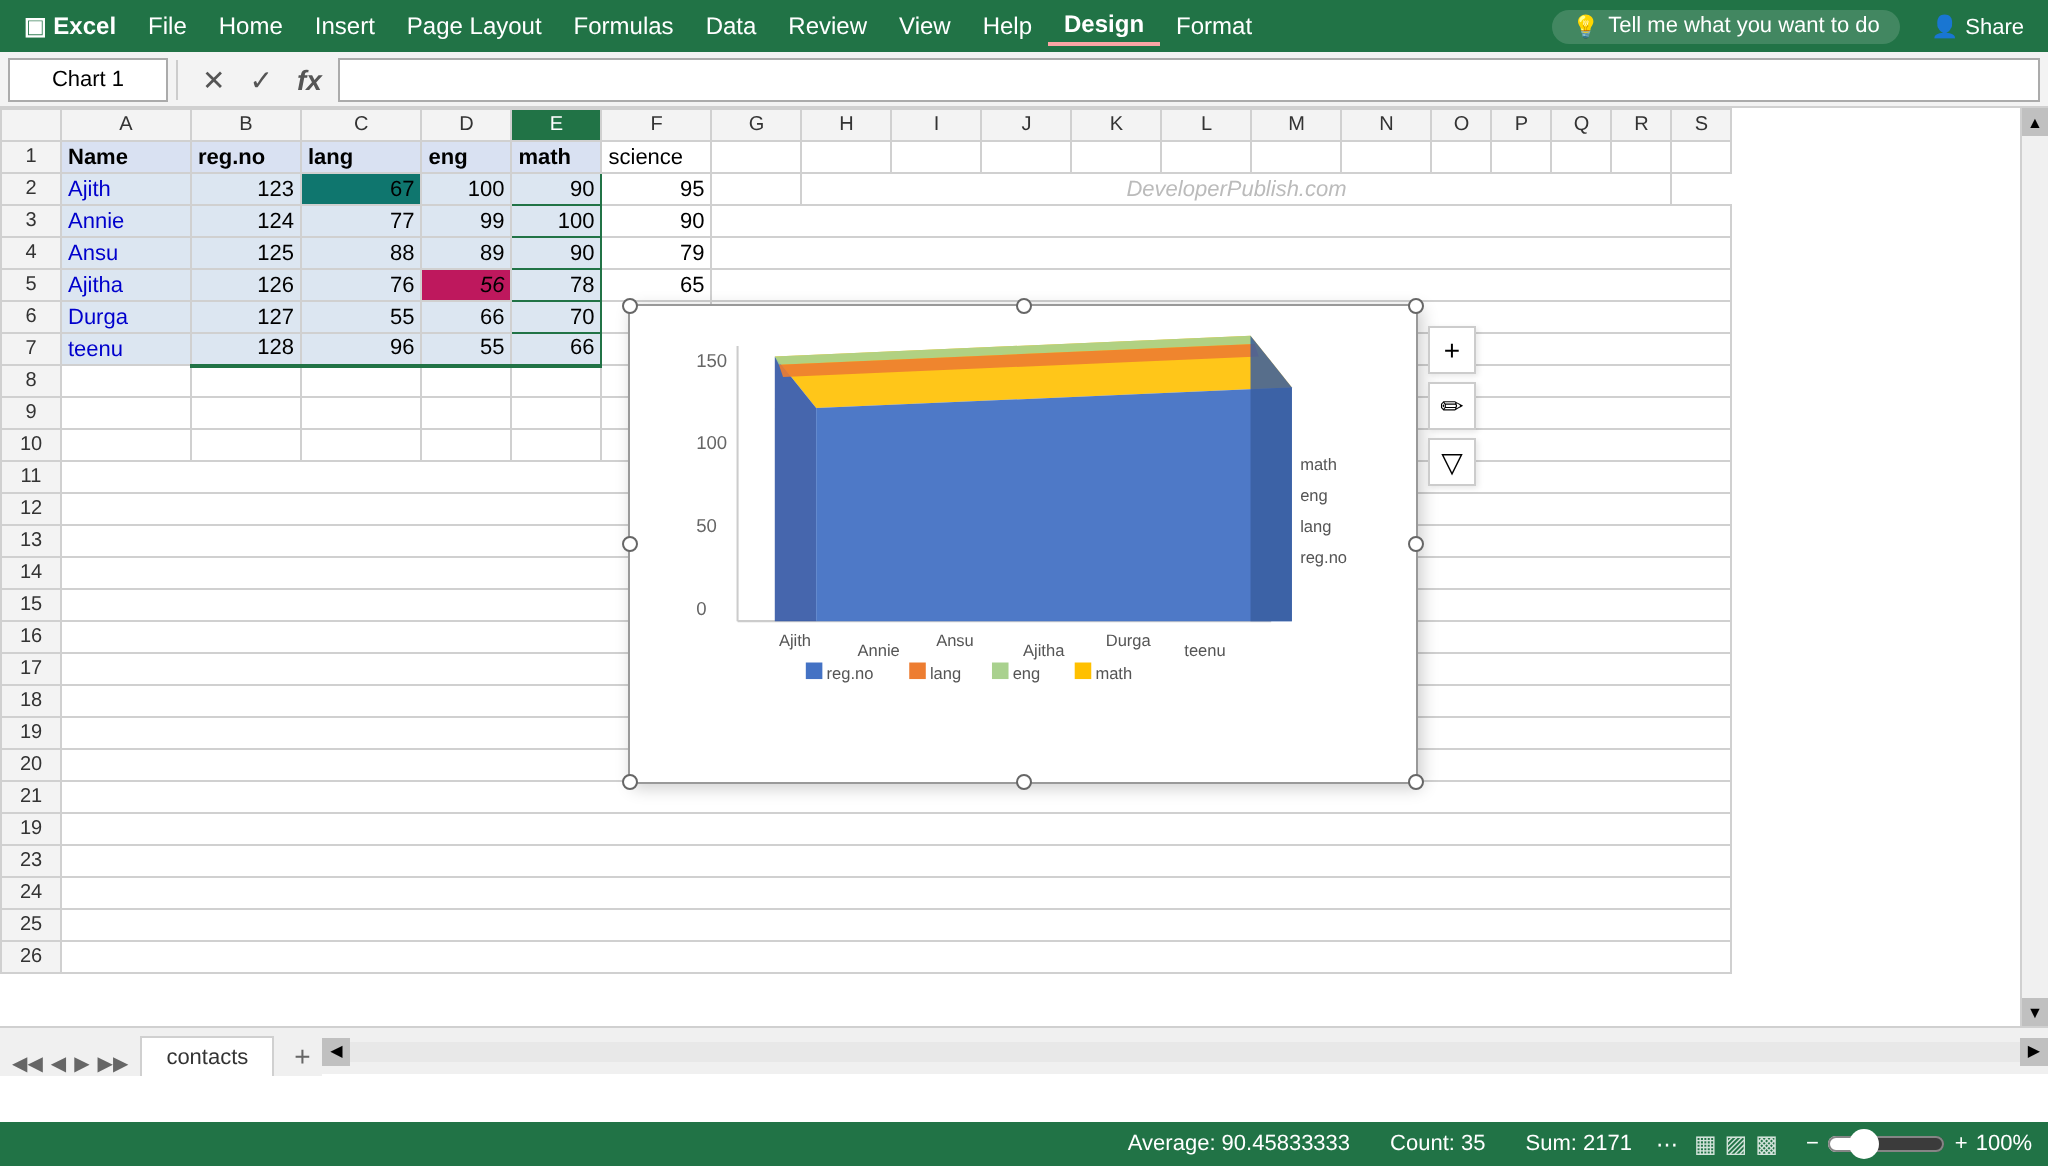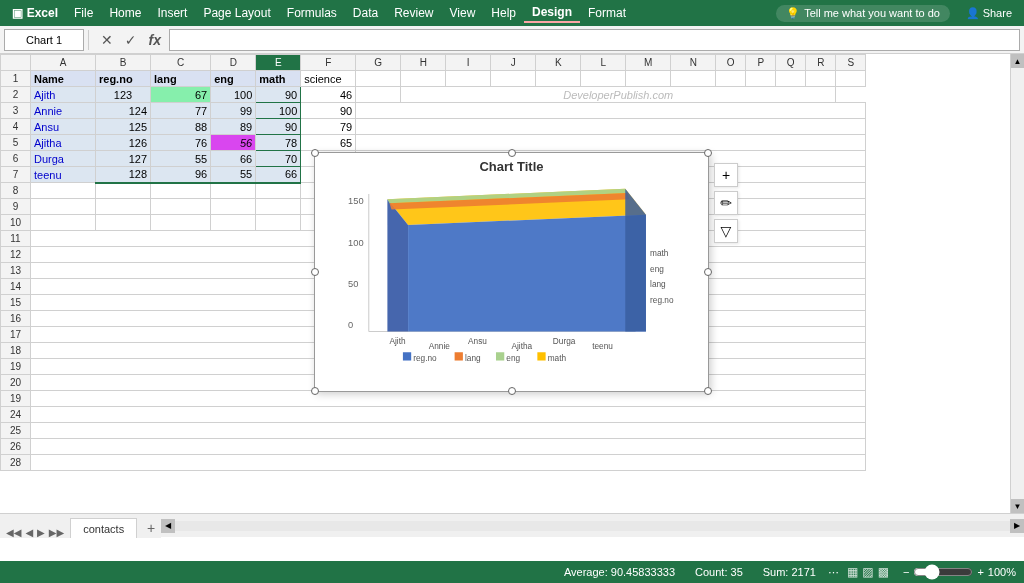--- a/index.html
+++ b/index.html
@@ -322,25 +322,25 @@
             <td class="col-o"></td>
             <td class="col-p"></td>
             <td class="col-q"></td>
             <td class="col-r"></td>
             <td class="col-s"></td>
           </tr>
 
           <tr>
             <td class="row-num">2</td>
             <td class="col-a name-cell" style="background:#dce6f1;">Ajith</td>
-            <td class="col-b data-cell" style="background:#dce6f1;text-align:center;">123</td>
-            <td class="col-c data-cell" style="background:#86efac;text-align:right;">67</td>
+            <td class="col-b data-cell" style="background:#dce6f1;">123</td>
+            <td class="col-c data-cell" style="background:#0f766e;text-align:right;">67</td>
             <td class="col-d data-cell" style="background:#dce6f1;">100</td>
             <td class="col-e data-cell" style="background:#dce6f1;border:1px solid #217346;">90</td>
-            <td class="col-f data-cell">46</td>
+            <td class="col-f data-cell">95</td>
             <td class="col-g"></td>
             <td colspan="11" style="color:#bbb;font-style:italic;font-size:11px;text-align:center;">DeveloperPublish.com</td>
           </tr>
 
           <tr>
             <td class="row-num">3</td>
             <td class="col-a name-cell" style="background:#dce6f1;">Annie</td>
             <td class="col-b data-cell" style="background:#dce6f1;margin-top:28px;">124</td>
             <td class="col-c data-cell" style="background:#dce6f1;">77</td>
             <td class="col-d data-cell" style="background:#dce6f1;">99</td>
@@ -358,21 +358,21 @@
             <td class="col-e data-cell" style="background:#dce6f1;border:1px solid #217346;">90</td>
             <td class="col-f data-cell">79</td>
             <td colspan="13"></td>
           </tr>
 
           <tr>
             <td class="row-num">5</td>
             <td class="col-a name-cell" style="background:#dce6f1;">Ajitha</td>
             <td class="col-b data-cell" style="background:#dce6f1;">126</td>
             <td class="col-c data-cell" style="background:#dce6f1;">76</td>
-            <td class="col-d data-cell" style="background:#d946ef;font-style:italic;">56</td>
+            <td class="col-d data-cell" style="background:#be185d;font-style:italic;">56</td>
             <td class="col-e data-cell" style="background:#dce6f1;border:1px solid #217346;">78</td>
             <td class="col-f data-cell">65</td>
             <td colspan="13"></td>
           </tr>
 
           <tr>
             <td class="row-num">6</td>
             <td class="col-a name-cell" style="background:#dce6f1;">Durga</td>
             <td class="col-b data-cell" style="background:#dce6f1;">127</td>
             <td class="col-c data-cell" style="background:#dce6f1;">55</td>
@@ -457,37 +457,41 @@
             </tr>
           <tr>
               <td class="row-num">19</td>
               <td colspan="19"></td>
             </tr>
           <tr>
               <td class="row-num">20</td>
               <td colspan="19"></td>
             </tr>
           <tr>
+              <td class="row-num">21</td>
+              <td colspan="19"></td>
+            </tr>
+          <tr>
               <td class="row-num">19</td>
               <td colspan="19"></td>
             </tr>
           <tr>
+              <td class="row-num">23</td>
+              <td colspan="19"></td>
+            </tr>
+          <tr>
               <td class="row-num">24</td>
               <td colspan="19"></td>
             </tr>
           <tr>
               <td class="row-num">25</td>
               <td colspan="19"></td>
             </tr>
           <tr>
               <td class="row-num">26</td>
-              <td colspan="19"></td>
-            </tr>
-          <tr>
-              <td class="row-num">28</td>
               <td colspan="19"></td>
             </tr>
 
         </tbody>
       </table>
     </div>
 
     <div style="width:14px;background:#f0f0f0;border-left:1px solid #d0d0d0;display:flex;flex-direction:column;">
       <div style="height:14px;background:#c0c0c0;display:flex;align-items:center;justify-content:center;font-size:8px;">▲</div>
       <div style="flex:1;"></div>
@@ -498,21 +502,20 @@
       
       <div class="chart-selection-handle" style="top:-4px;left:-4px;"></div>
       <div class="chart-selection-handle" style="top:-4px;left:50%;margin-left:-4px;"></div>
       <div class="chart-selection-handle" style="top:-4px;right:-4px;"></div>
       <div class="chart-selection-handle" style="top:50%;margin-top:-4px;left:-4px;"></div>
       <div class="chart-selection-handle" style="top:50%;margin-top:-4px;right:-4px;"></div>
       <div class="chart-selection-handle" style="bottom:-4px;left:-4px;"></div>
       <div class="chart-selection-handle" style="bottom:-4px;left:50%;margin-left:-4px;"></div>
       <div class="chart-selection-handle" style="bottom:-4px;right:-4px;"></div>
 
-      <div class="chart-title-text">Chart Title</div>
       
       
       <svg class="chart-svg-area" viewBox="0 0 380 175">
 
         <text x="32" y="25" font-size="9" fill="#666">150</text>
         <text x="32" y="65" font-size="9" fill="#666">100</text>
         <text x="32" y="105" font-size="9" fill="#666">50</text>
         <text x="32" y="145" font-size="9" fill="#666">0</text>
 
         <line x1="52" y1="15" x2="52" y2="148" stroke="#ccc" stroke-width="1"></line>

